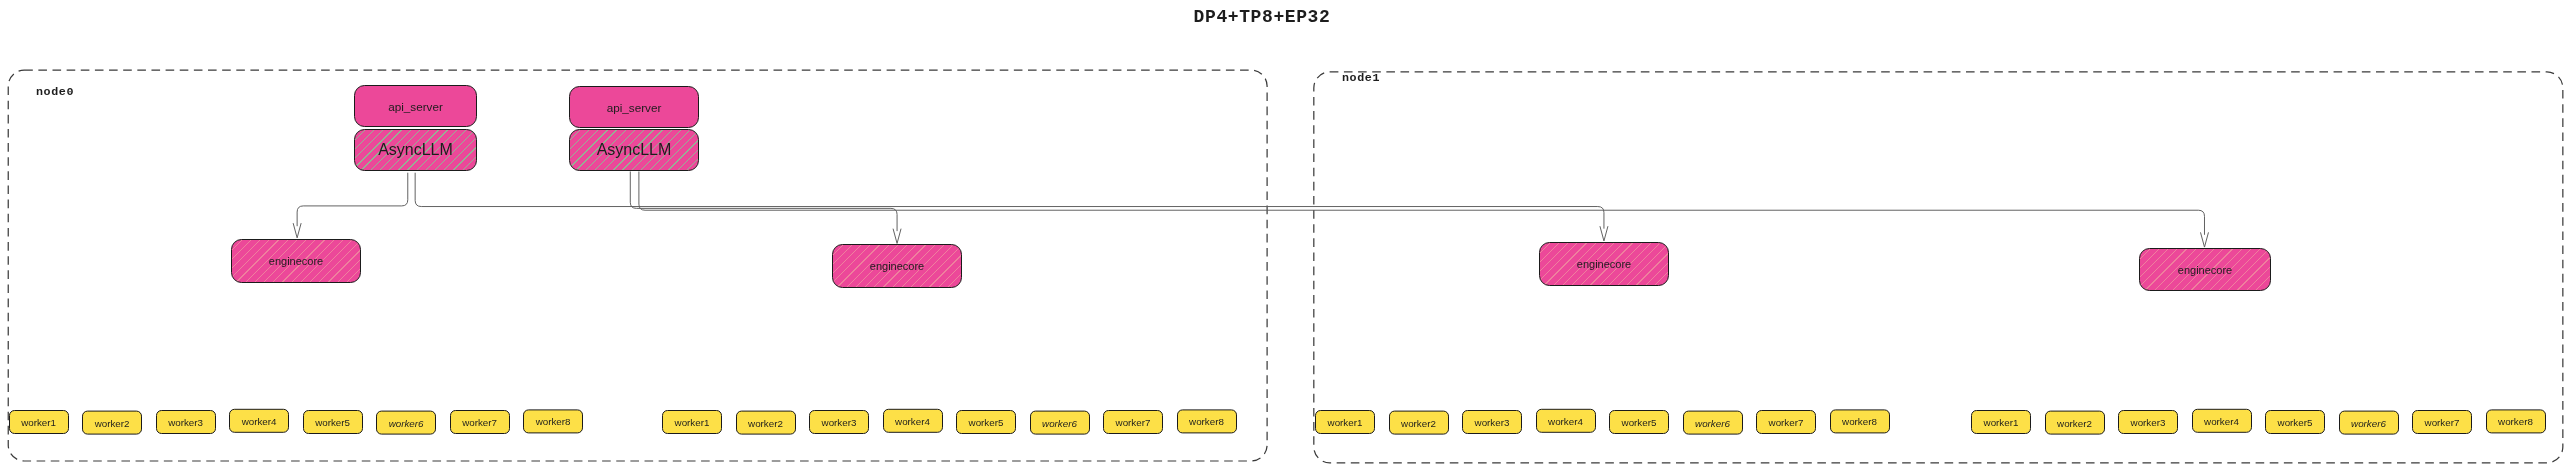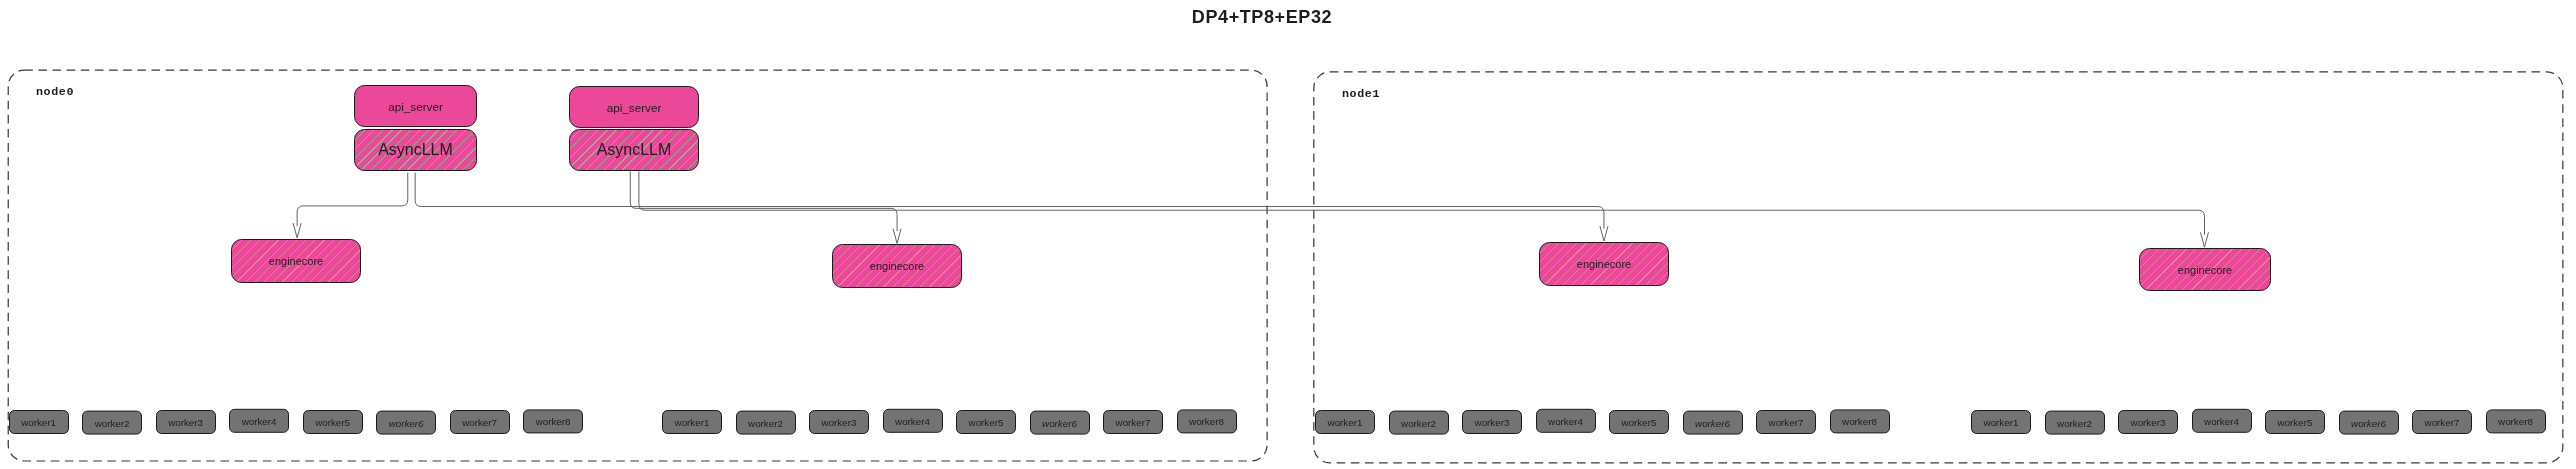--- a/index.html
+++ b/index.html
@@ -1,20 +1,20 @@
 <!DOCTYPE html>
 <html style="font-size:9.8px"><head>
 <meta charset="utf-8">
 <style>
   html,body{margin:0;padding:0;background:#ffffff;}
   body{width:2576px;height:469px;position:relative;overflow:hidden;
        font-family:"Liberation Sans",sans-serif;color:#1d1d1d;}
 
   .title{position:absolute;left:1262px;top:6.8px;transform:translateX(-50%);
-         font-family:Liberation Sans, sans-serif;font-weight:bold;
+         font-family:Liberation Mono, monospace;font-weight:bold;
          font-size:18px;letter-spacing:0.6px;white-space:nowrap;}
 
   svg.layer{position:absolute;left:0;top:0;}
 
   .node-label{position:absolute;font-family:Liberation Mono, monospace;
               font-weight:bold;font-size:11.7px;letter-spacing:0.6px;}
 
   .box{position:absolute;box-sizing:border-box;border:1.4px solid #1b1b1b;
        border-radius:10.5px;display:flex;align-items:center;justify-content:center;
        background:#ec4899;white-space:nowrap;}
@@ -23,21 +23,21 @@
        background-image:repeating-linear-gradient(135deg,
          rgba(120,214,146,0.75) 0px, rgba(120,214,146,0.75) 0.9px,
          transparent 0.9px, transparent 6.5px);}
   .box.engine{font-size:11px;
        background-image:repeating-linear-gradient(135deg,
          rgba(240,166,160,0.6) 0px, rgba(240,166,160,0.6) 0.8px,
          transparent 0.8px, transparent 6.5px);}
 
   .worker-row{position:absolute;top:410px;height:24.6px;display:flex;gap:13.5px;}
   .worker{box-sizing:border-box;width:60px;height:24px;border:1.2px solid #1b1b1b;
-          border-radius:5.5px;background:#737373;display:flex;align-items:center;
+          border-radius:5.5px;background:#fde047;display:flex;align-items:center;
           justify-content:center;font-size:9.8px;white-space:nowrap;}
   .worker-row .worker:nth-child(2){transform:translateY(0.6px);}
   .worker-row .worker:nth-child(4){transform:translateY(-1.2px);}
   .worker-row .worker:nth-child(6){transform:translateY(0.6px);font-style:italic;}
   .worker-row .worker:nth-child(8){transform:translateY(-0.6px);}
 </style>
 </head>
 <body>
 
 <svg class="layer" width="2576" height="469" viewBox="0 0 4188 763">
@@ -55,21 +55,21 @@
     <path d="M1451.5,372 L1458,396 L1464.5,372"></path>
 
     <path d="M1038,279 V332 Q1038,342 1048,342 H3575 Q3585,342 3585,352 V382"></path>
     <path d="M3578.5,378 L3585,402 L3591.5,378"></path>
   </g>
 </svg>
 
 <div class="title">DP4+TP8+EP32</div>
 
 <div class="node-label" style="left:36px;top:85px">node0</div>
-<div class="node-label" style="left:1342px;top:87px">node1</div>
+<div class="node-label" style="left:1342px;top:71px">node1</div>
 
 <div class="box api" style="left:354px;top:85px;width:123px;height:42px">api_server</div>
 <div class="box llm" style="left:354px;top:129px;width:123px;height:42px">AsyncLLM</div>
 
 <div class="box api" style="left:569px;top:86px;width:130px;height:42px">api_server</div>
 <div class="box llm" style="left:569px;top:129px;width:130px;height:42px">AsyncLLM</div>
 
 <div class="box engine" style="left:231px;top:239px;width:130px;height:44px">enginecore</div>
 <div class="box engine" style="left:832px;top:244px;width:130px;height:44px">enginecore</div>
 <div class="box engine" style="left:1539px;top:242px;width:130px;height:44px">enginecore</div>

